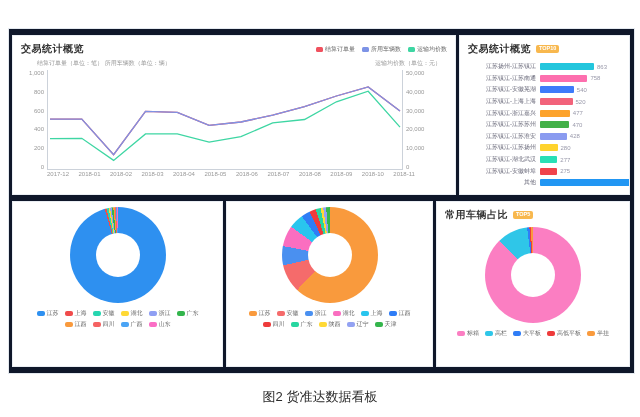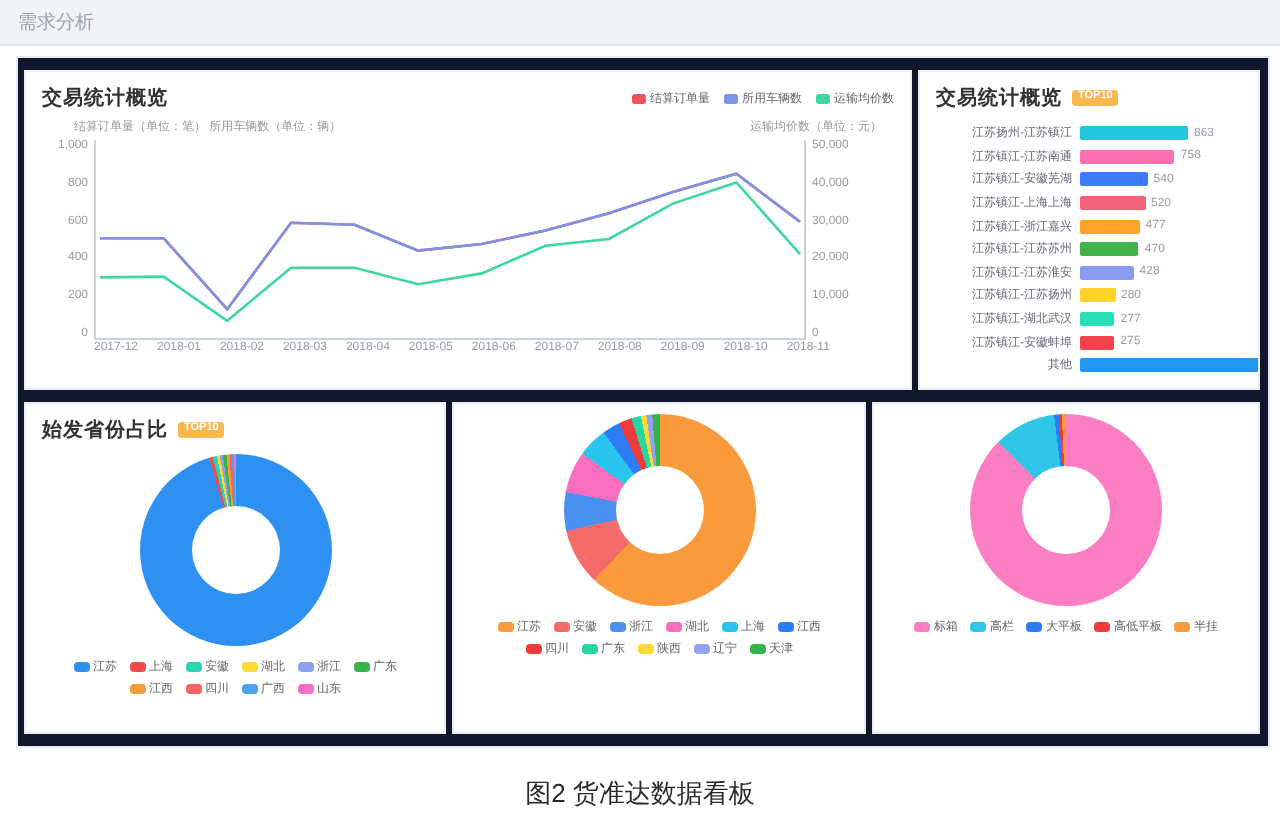--- a/index.html
+++ b/index.html
@@ -45,23 +45,20 @@
   .pie-legend .lg-item{font-size:6px;}
   .pie-legend .lg-chip{width:8px;height:5px;border-radius:2px;}
   
   .caption{position:absolute;left:0;top:388px;width:640px;text-align:center;font-size:13px;color:#2b2b2b;}
 </style>
 </head>
 <body>
 
 <div class="stage">
 
-  <div class="topbar">
-    <span class="topbar-title">需求分析</span>
-  </div>
 
   <div class="dashboard">
 
     <div class="panel p-line">
       <div class="panel-head">
         <span class="panel-title">交易统计概览</span>
         <div class="lg" id="line-legend">
             <span class="lg-item">
               <span class="lg-chip" style="background: rgb(240, 81, 94);"></span>
               <span>结算订单量</span>
@@ -179,24 +176,20 @@
             <span class="rank-value">275</span>
           </div>
           <div class="rank-row">
             <span class="rank-label">其他</span>
             <span class="rank-bar" style="width: 111.4px; background: rgb(33, 150, 243);"></span>
           </div>
         </div>
     </div>
 
     <div class="panel p-origin">
-      <div class="panel-head">
-        <span class="panel-title">始发省份占比</span>
-        <span class="badge">TOP10</span>
-      </div>
       <div class="donut-wrap">
         <div class="donut" style="background: conic-gradient(rgb(46, 144, 240) 0%, rgb(46, 144, 240) 95.5%, rgb(240, 75, 75) 95.5%, rgb(240, 75, 75) 96.1%, rgb(39, 214, 176) 96.1%, rgb(39, 214, 176) 96.8%, rgb(255, 217, 53) 96.8%, rgb(255, 217, 53) 97.3%, rgb(143, 159, 243) 97.3%, rgb(143, 159, 243) 97.8%, rgb(51, 181, 76) 97.8%, rgb(51, 181, 76) 98.4%, rgb(249, 154, 61) 98.4%, rgb(249, 154, 61) 98.9%, rgb(245, 98, 98) 98.9%, rgb(245, 98, 98) 99.3%, rgb(74, 164, 245) 99.3%, rgb(74, 164, 245) 99.7%, rgb(251, 110, 197) 99.7%, rgb(251, 110, 197) 100%);">
           <div class="donut-hole"></div>
         </div>
       </div>
       <div class="pie-legend">
           <span class="lg-item">
             <span class="lg-chip" style="background: rgb(46, 144, 240);"></span>
             <span>江苏</span>
           </span>
@@ -287,20 +280,24 @@
             <span>辽宁</span>
           </span>
           <span class="lg-item">
             <span class="lg-chip" style="background: rgb(52, 181, 76);"></span>
             <span>天津</span>
           </span>
         </div>
     </div>
 
     <div class="panel p-vehicle">
+      <div class="panel-head">
+        <span class="panel-title">常用车辆占比</span>
+        <span class="badge">TOP5</span>
+      </div>
       <div class="donut-wrap">
         <div class="donut" style="background: conic-gradient(rgb(251, 126, 194) 0%, rgb(251, 126, 194) 87.6%, rgb(47, 198, 232) 87.6%, rgb(47, 198, 232) 98%, rgb(47, 125, 246) 98%, rgb(47, 125, 246) 98.8%, rgb(238, 59, 59) 98.8%, rgb(238, 59, 59) 99.3%, rgb(249, 154, 61) 99.3%, rgb(249, 154, 61) 100%);">
           <div class="donut-hole"></div>
         </div>
       </div>
       <div class="pie-legend">
           <span class="lg-item">
             <span class="lg-chip" style="background: rgb(251, 126, 194);"></span>
             <span>标箱</span>
           </span>

